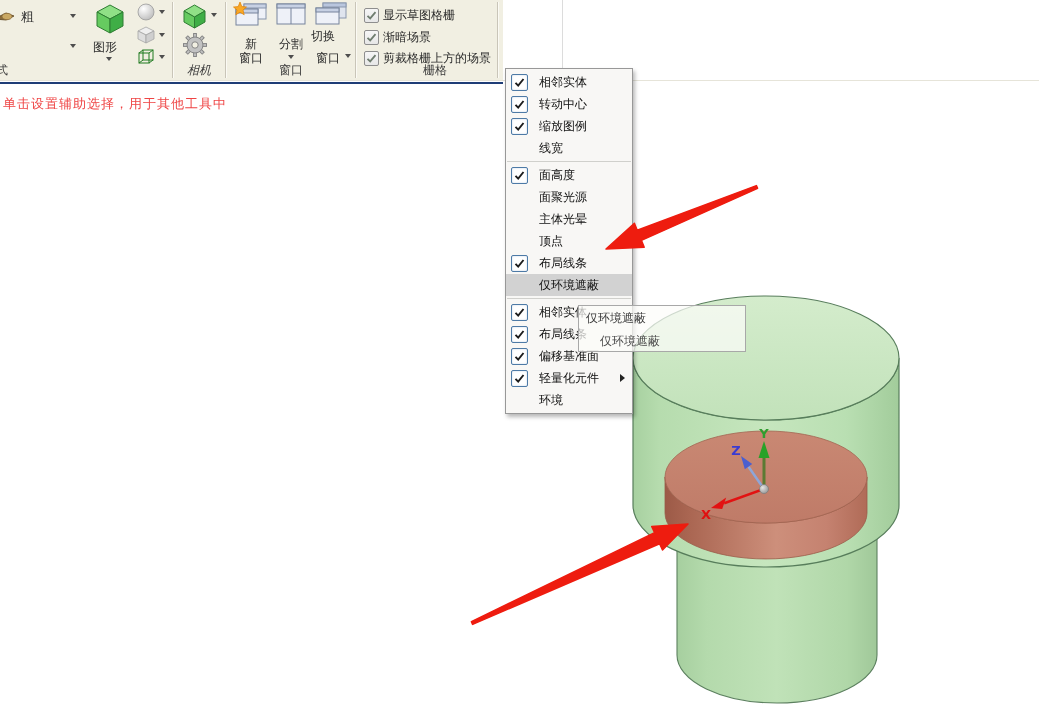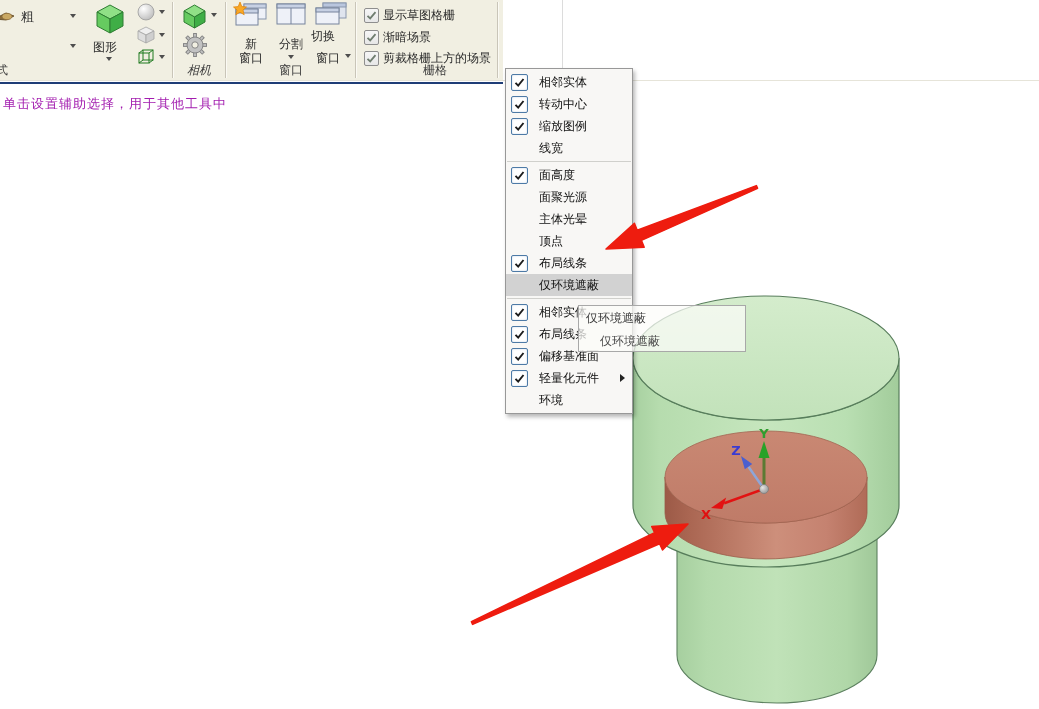--- a/index.html
+++ b/index.html
@@ -25,21 +25,21 @@
   .grid-row{position:absolute;left:364px;height:16px;}
   .grid-row .lbl{position:absolute;left:19px;top:-1px;white-space:nowrap;font-size:12px;color:#2b2b2b;}
 
   
   .display-btn{position:absolute;left:503px;top:0;width:54px;height:67px;
     background:linear-gradient(#36648f,#2a5076);display:flex;flex-direction:column;align-items:center;cursor:pointer;}
   .display-btn .dlabel{color:#fff;font-size:12px;margin-top:3px;}
   .display-btn .caret{margin-top:4px;}
 
   
-  .status-msg{position:absolute;left:3px;top:95px;font-size:13px;color:#a21caf;letter-spacing:1px;white-space:nowrap;}
+  .status-msg{position:absolute;left:3px;top:95px;font-size:13px;color:#ef4444;letter-spacing:1px;white-space:nowrap;}
 
   
   .menu{position:absolute;left:505px;top:68px;width:126px;background:#f8f7f5;border:1px solid #989898;
         box-shadow:2px 3px 4px rgba(0,0,0,.28);z-index:5;padding:2px 0;}
   .mi{position:relative;height:22px;line-height:22px;padding-left:33px;font-size:12px;color:#101010;white-space:nowrap;cursor:default;}
   .mi.hov{background:#d2d2d2;}
   .mi-box{position:absolute;left:5px;top:3px;width:15px;height:15px;border:1px solid #4d7aa6;border-radius:2px;
           background:#fff;box-shadow:inset 0 0 2px rgba(80,130,180,.35);}
   .mi-box svg{position:absolute;left:1px;top:1px;}
   .mi-sub{position:absolute;right:7px;top:7px;width:0;height:0;

